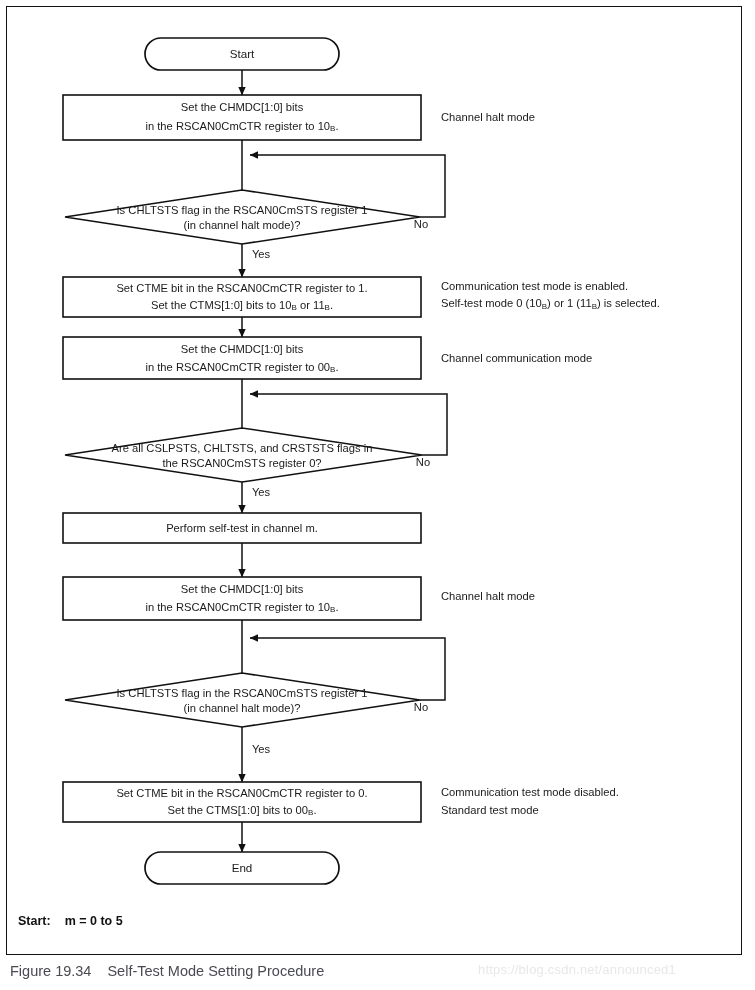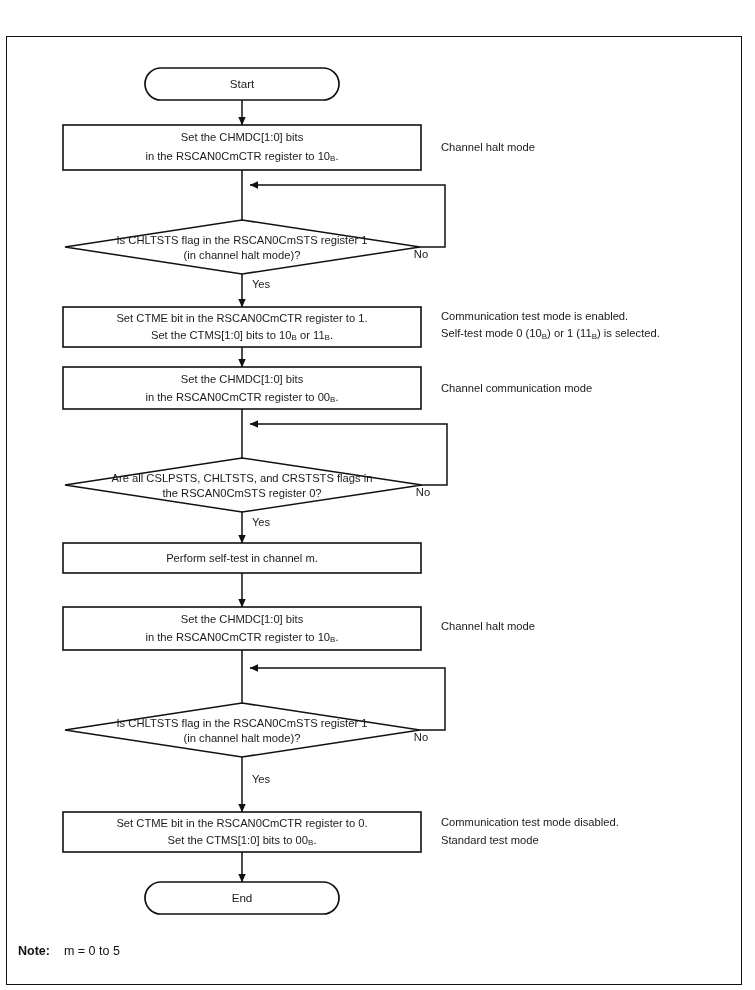--- a/index.html
+++ b/index.html
@@ -13,21 +13,20 @@
     height: 990px;
     font-family: "Liberation Sans", sans-serif;
     color: #1a1a1a;
     position: relative;
     overflow: hidden;
   }
   #page {
     position: relative;
     width: 755px;
     height: 808px;
-    margin-top: 30px;
   }
   
   #figure-frame {
     position: absolute;
     left: 6px;
     top: 6px;
     width: 736px;
     height: 949px;
     border: 1.6px solid #111111;
     box-sizing: border-box;
@@ -94,20 +93,21 @@
     gap: 14px;
   }
   #note-label {
     font-weight: bold;
     font-size: 12.5px;
     color: #111111;
   }
   #note-value {
     font-size: 12.5px;
     color: #111111;
+    font-weight: bold;
   }
   
   #caption-row {
     position: absolute;
     left: 10px;
     top: 963px;
     display: flex;
     align-items: baseline;
     gap: 16px;
     font-weight: normal;
@@ -258,23 +258,24 @@
       <text class="annot-text" x="441" y="362">Channel communication mode</text>
 
       <text class="annot-text" x="441" y="600">Channel halt mode</text>
 
       <text class="annot-text" x="441" y="796">Communication test mode disabled.</text>
       <text class="annot-text" x="441" y="814">Standard test mode</text>
     </g>
   </svg>
 
   <div id="note-row">
-    <span id="note-label">Note:</span>
+    <span id="note-label">Start:</span>
     <span id="note-value">m = 0 to 5</span>
   </div>
 
   <div id="caption-row">
     <span>Figure 19.34</span>
+    <span>Self-Test Mode Setting Procedure</span>
   </div>
 
   <div id="watermark">https://blog.csdn.net/announced1</div>
 
 </div>
 
 </body></html>

